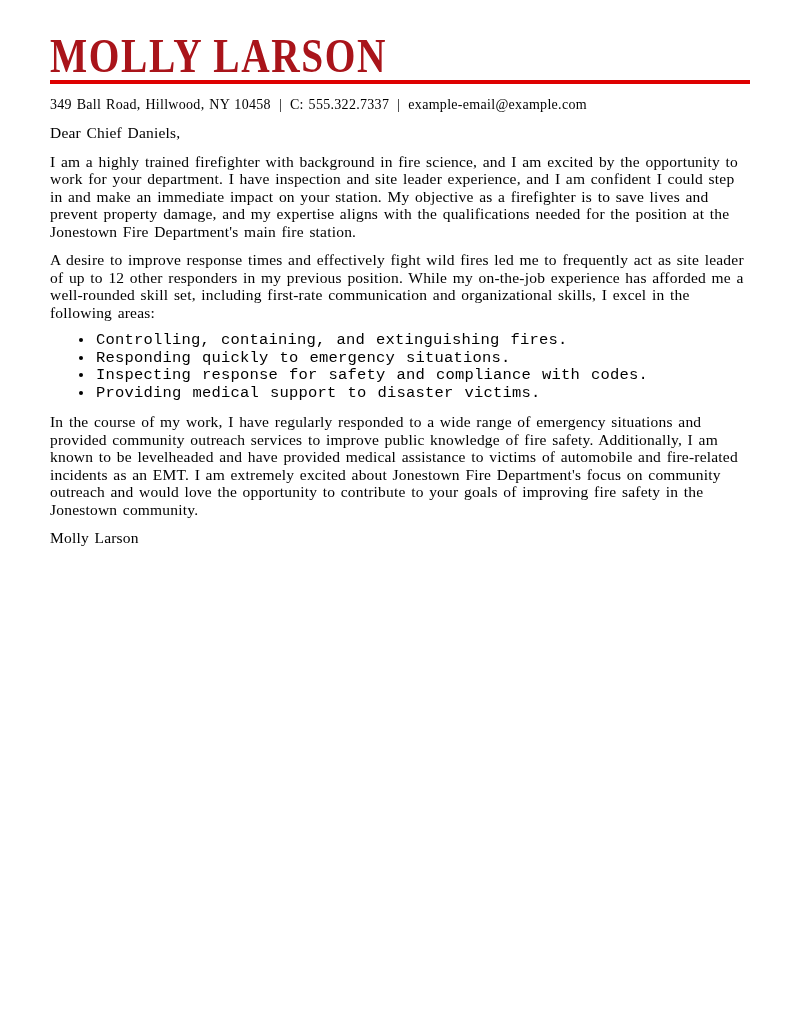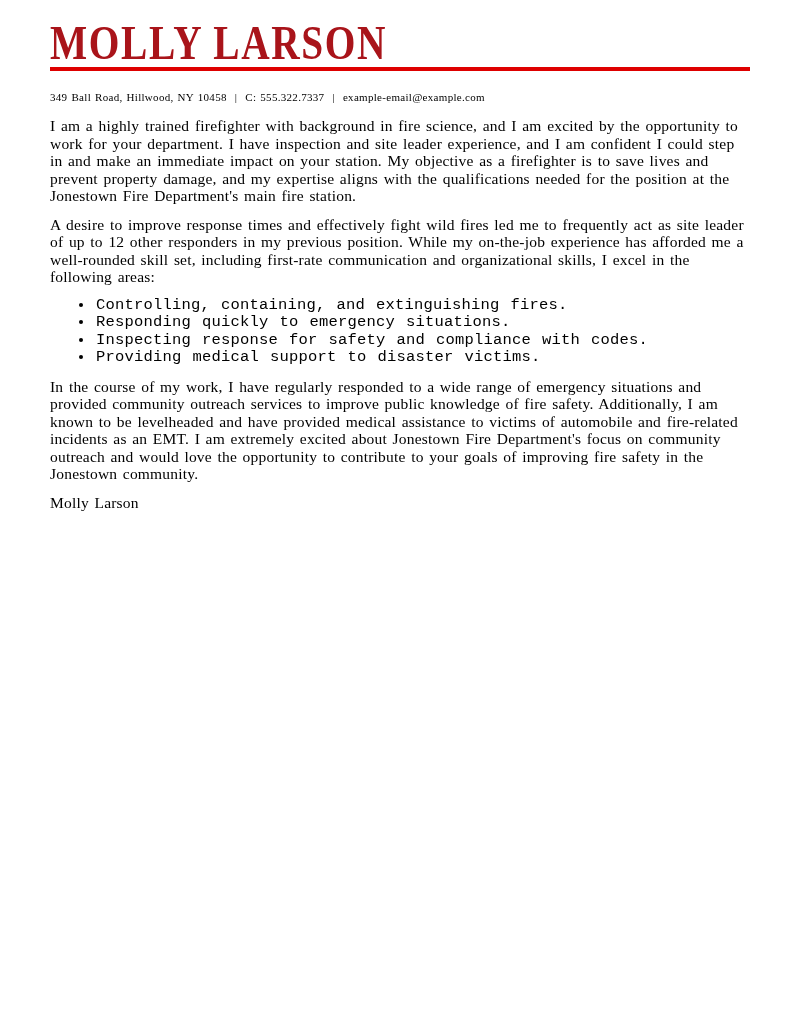--- a/index.html
+++ b/index.html
@@ -12,21 +12,21 @@
     margin: 0;
     padding: 0;
     background: var(--page-bg);
   }
   .page {
     position: relative;
     width: 800px;
     height: 942px;
     box-sizing: border-box;
     background: var(--page-bg);
-    padding: 19px 50px 0 50px;
+    padding: 32px 50px 0 50px;
     font-family: "Liberation Serif", serif;
     color: var(--text-color);
     overflow: hidden;
   }
   
   .name-heading {
     margin: 0;
     font-size: 48px;
     line-height: 0.98;
     font-weight: 700;
@@ -35,22 +35,22 @@
     white-space: nowrap;
     transform: scale(0.82, 1);
     transform-origin: left bottom;
   }
   .header-rule {
     height: 4px;
     background: var(--rule-color);
     margin-top: 1px;
   }
   .contact-line {
-    margin-top: 18px;
-    font-size: 11px;
+    margin-top: 12px;
+    font-size: 14px;
     line-height: 17px;
     letter-spacing: 0.3px;
     word-spacing: 1px;
     white-space: nowrap;
   }
   .contact-line .sep {
     display: inline-block;
     margin: 0 8px;
   }
   
@@ -89,20 +89,21 @@
 
   <header>
     <h1 class="name-heading">MOLLY LARSON</h1>
     <div class="header-rule"></div>
     <div class="contact-line">
       <span>349 Ball Road, Hillwood, NY 10458</span><span class="sep">|</span><span>C: 555.322.7337</span><span class="sep">|</span><span>example-email@example.com</span>
     </div>
   </header>
 
   <main class="letter-body">
+    <p class="salutation">Dear Chief Daniels,</p>
 
     <p>I am a highly trained firefighter with background in fire science, and I am excited by the opportunity to work for your department. I have inspection and site leader experience, and I am confident I could step in and make an immediate impact on your station. My objective as a firefighter is to save lives and prevent property damage, and my expertise aligns with the qualifications needed for the position at the Jonestown Fire Department's main fire station.</p>
 
     <p>A desire to improve response times and effectively fight wild fires led me to frequently act as site leader of up to 12 other responders in my previous position. While my on-the-job experience has afforded me a well-rounded skill set, including first-rate communication and organizational skills, I excel in the following areas:</p>
 
     <ul class="skills-list">
       <li>Controlling, containing, and extinguishing fires.</li>
       <li>Responding quickly to emergency situations.</li>
       <li>Inspecting response for safety and compliance with codes.</li>
       <li>Providing medical support to disaster victims.</li>

